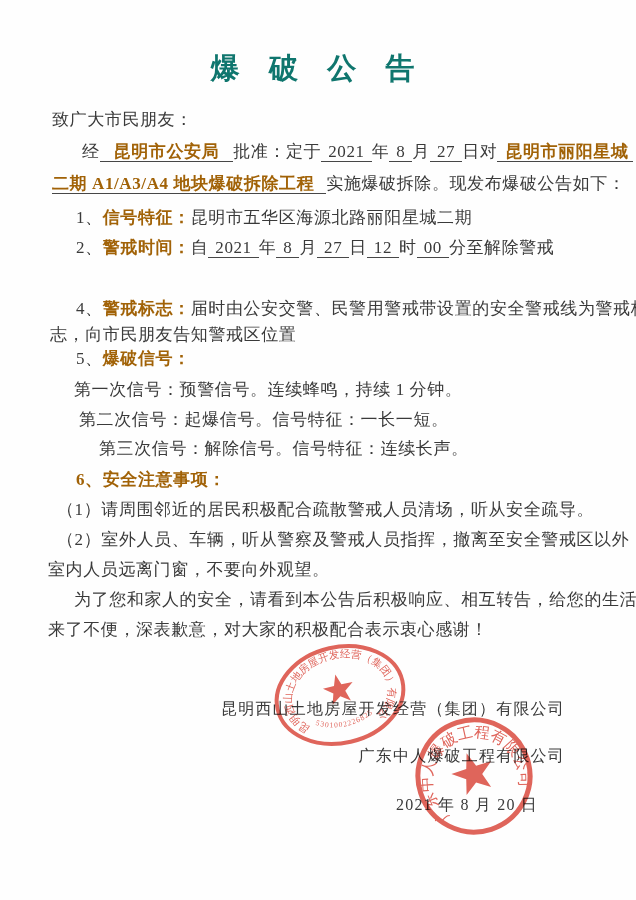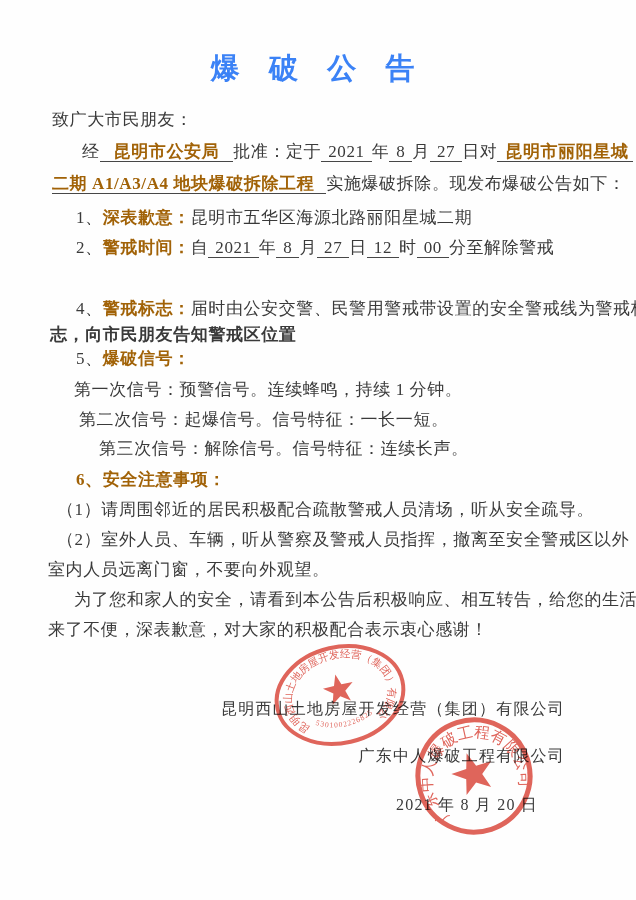--- a/index.html
+++ b/index.html
@@ -2,21 +2,21 @@
 <html><head>
 <meta charset="utf-8">
 <style>
   html,body{margin:0;padding:0;background:#ffffff;}
   .page{
     position:relative;width:636px;height:900px;background:#fefefe;overflow:hidden;
     font-family:"Liberation Serif","DejaVu Serif",serif;
   }
   .title{
     position:absolute;top:50px;left:0;width:100%;text-align:center;
-    font-size:29px;font-weight:bold;color:#3b82f6;letter-spacing:11px;line-height:36px;
+    font-size:29px;font-weight:bold;color:#0f766e;letter-spacing:11px;line-height:36px;
     white-space:nowrap;
   }
   .ln{
     position:absolute;font-size:17px;line-height:23px;color:#3a3a3a;
     white-space:nowrap;letter-spacing:0.6px;
   }
   .b{font-weight:bold;color:#a16207;margin-top:43px;}
   .u{border-bottom:1.5px solid #474747;}
   .gw{padding:0 14px;}   
   .gn{padding:0 7px;}    
@@ -41,33 +41,33 @@
 
   <div class="ln" style="top:140px;left:82px;">
     <span>经</span><span class="b u gw">昆明市公安局</span><span>批准：定于</span><span class="u gn">2021</span><span>年</span><span class="u gn">8</span><span>月</span><span class="u gn">27</span><span>日对</span><span class="b u gl" style="padding-right:4px;">昆明市丽阳星城</span>
   </div>
 
   <div class="ln" style="top:172px;left:52px;">
     <span class="b u gr">二期 A1/A3/A4 地块爆破拆除工程</span><span>实施爆破拆除。现发布爆破公告如下：</span>
   </div>
 
   <div class="ln" style="top:206px;left:76px;">
-    <span>1、</span><span class="b">深表歉意：</span><span>昆明市五华区海源北路丽阳星城二期</span>
+    <span>1、</span><span class="b">信号特征：</span><span>昆明市五华区海源北路丽阳星城二期</span>
   </div>
 
   <div class="ln" style="top:236px;left:76px;">
     <span>2、</span><span class="b">警戒时间：</span><span>自</span><span class="u gn">2021</span><span>年</span><span class="u gn">8</span><span>月</span><span class="u gn">27</span><span>日</span><span class="u gn">12</span><span>时</span><span class="u gn">00</span><span>分至解除警戒</span>
   </div>
 
 
   <div class="ln" style="top:297px;left:76px;">
     <span>4、</span><span class="b">警戒标志：</span><span>届时由公安交警、民警用警戒带设置的安全警戒线为警戒标</span>
   </div>
 
-  <div class="ln" style="top:323px;left:50px;font-weight:bold;">
+  <div class="ln" style="top:323px;left:50px;">
     <span>志，向市民朋友告知警戒区位置</span>
   </div>
 
   <div class="ln" style="top:347px;left:76px;">
     <span>5、</span><span class="b">爆破信号：</span>
   </div>
 
   <div class="ln" style="top:378px;left:74px;">
     <span>第一次信号：预警信号。连续蜂鸣，持续 1 分钟。</span>
   </div>

